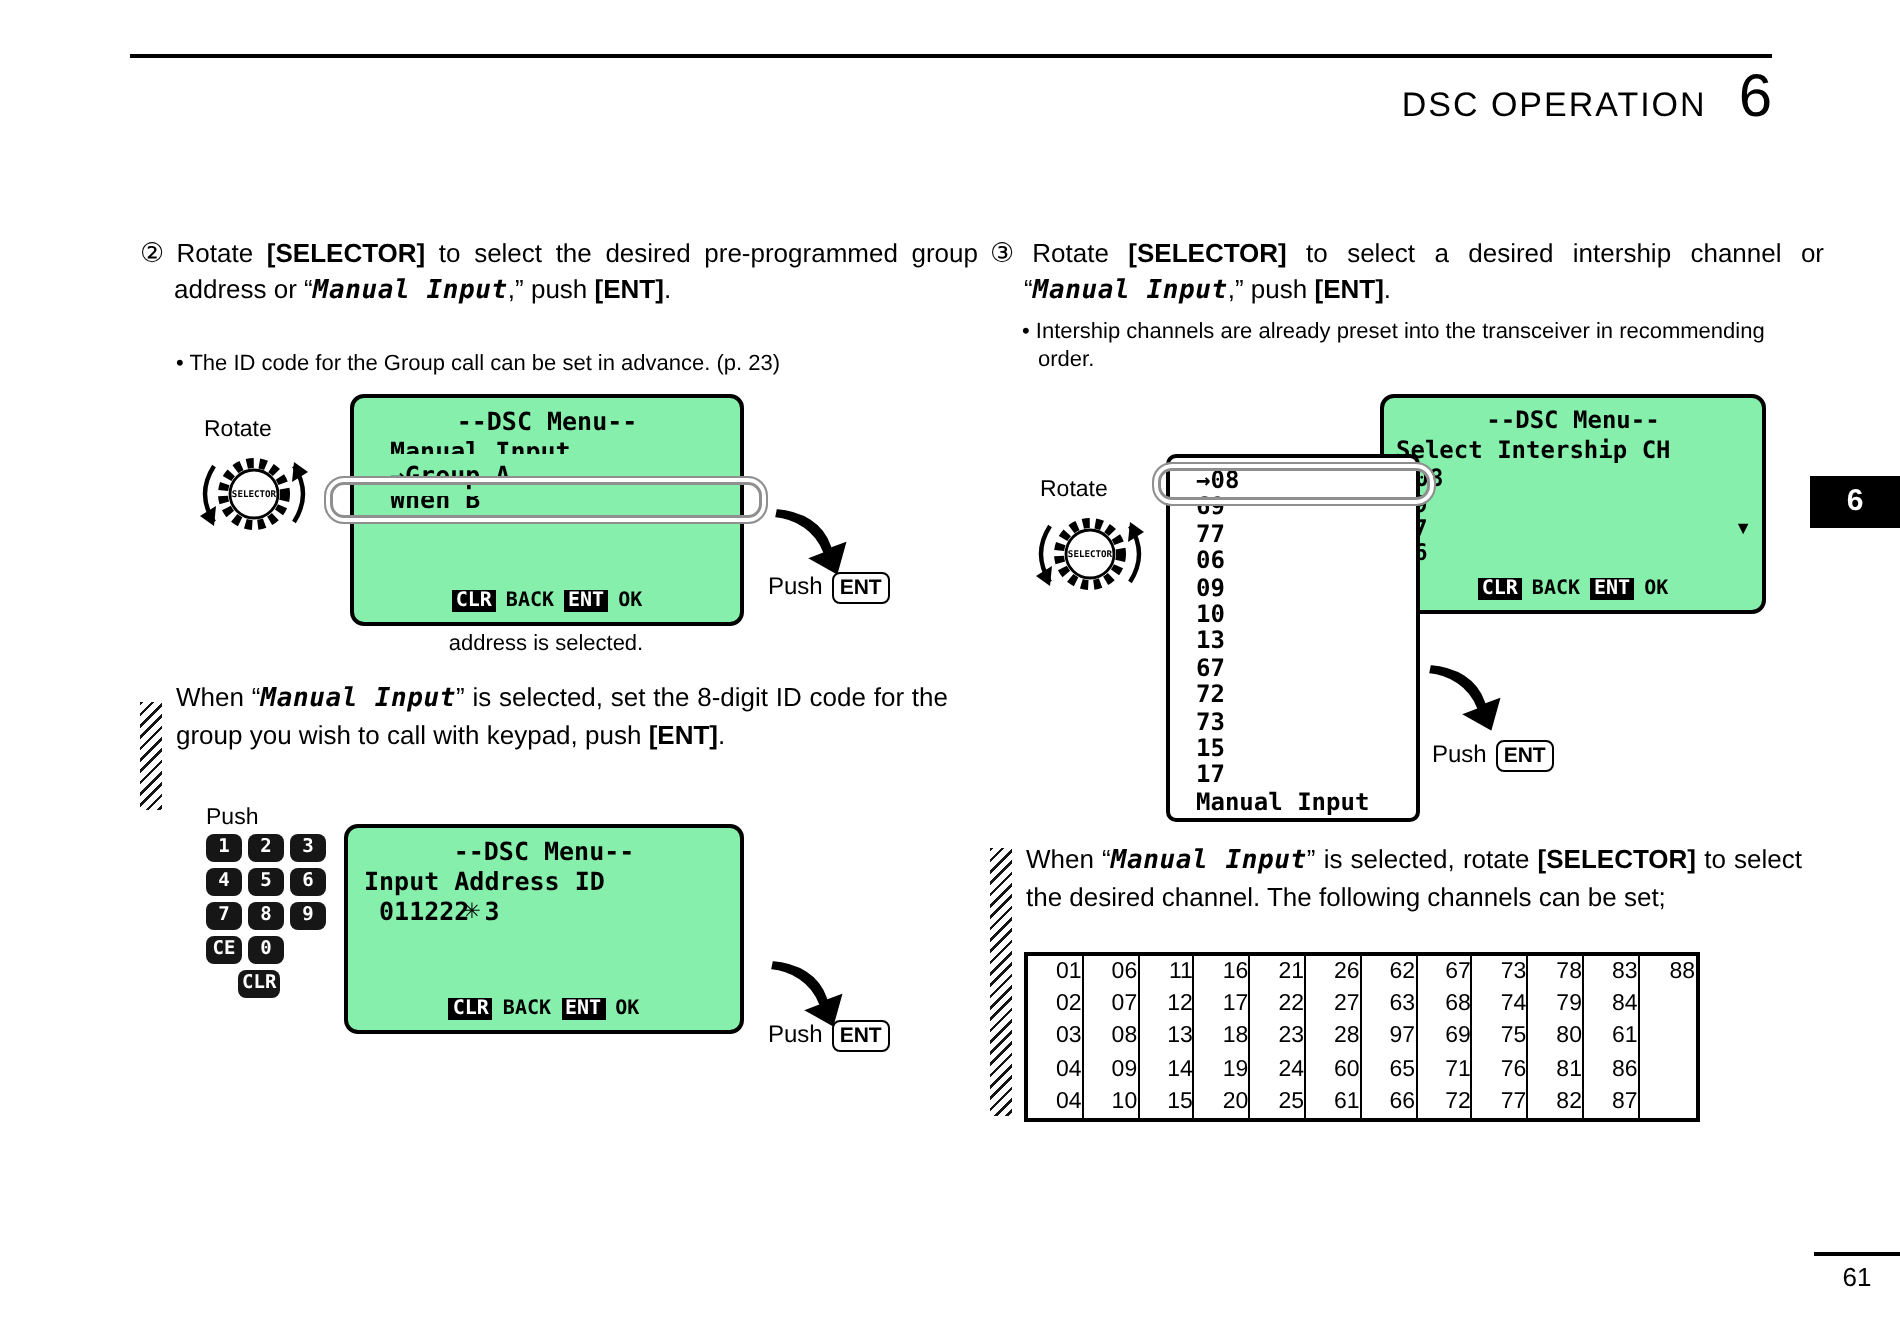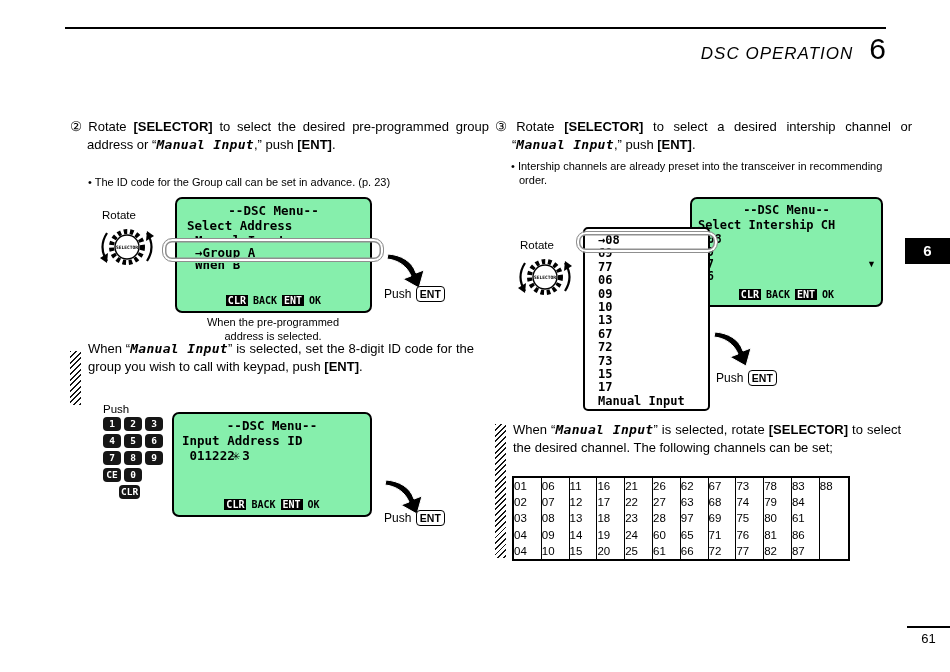--- a/index.html
+++ b/index.html
@@ -2,21 +2,21 @@
 <html><head>
 <meta charset="utf-8">
 <style>
   html,body{margin:0;padding:0;background:#fff;}
   .page{position:relative;width:950px;height:672px;background:#fff;overflow:hidden;
         font-family:"Liberation Sans",sans-serif;color:#000;}
   .abs{position:absolute;}
   .mono{font-family:"DejaVu Sans Mono",monospace;font-weight:bold;}
   .top-rule{left:65px;top:27px;width:821px;height:2px;background:#000;}
   .header{left:500px;top:32px;width:386px;display:flex;justify-content:flex-end;align-items:baseline;}
-  .h-title{font-size:17px;letter-spacing:1px;font-style:italic;}
+  .h-title{font-size:17px;letter-spacing:1px;}
   .h-num{font-size:30px;margin-left:16px;}
   .step{font-size:13px;line-height:17.5px;text-align:justify;margin:0;padding-left:17px;text-indent:-17px;}
   .stepnum{font-size:13.5px;margin-right:3px;}
   .bullet{font-size:11px;line-height:13.5px;padding-left:8px;text-indent:-8px;}
   .small-label{font-size:11.5px;}
   .lcd{border:2px solid #000;border-radius:7px;background:#86efac;padding-top:4px;box-sizing:border-box;}
   .lcd-line{font-size:12.5px;line-height:15px;white-space:pre;}
   .center{text-align:center;}
   .clip{overflow:hidden;}
   .softbar{position:absolute;left:0;right:0;bottom:5px;display:flex;justify-content:center;gap:5px;
@@ -35,21 +35,21 @@
        font-family:"DejaVu Sans Mono",monospace;padding:0 2px;}
   .push-label{font-size:12px;}
   .entkey{display:inline-block;border:1.5px solid #000;border-radius:4px;padding:0 3px;font-size:10.5px;
           font-weight:bold;line-height:14px;background:#fff;}
   .list-panel{border:2px solid #000;border-radius:5px;background:#fff;padding:5px 0 0 13px;
               font-family:"DejaVu Sans Mono",monospace;font-weight:bold;font-size:12px;line-height:13.4px;
               box-sizing:border-box;overflow:hidden;}
   .side-tab{background:#000;color:#fff;font-size:15px;font-weight:bold;text-align:center;line-height:26px;}
   .ch-table{display:grid;grid-template-columns:repeat(12,27.8px);grid-auto-rows:16.2px;
             border:2px solid #000;background:#fff;}
-  .ch-cell{border-right:1.3px solid #000;font-size:11.5px;text-align:left;line-height:16.2px;}
+  .ch-cell{border-right:1.3px solid #000;font-size:11.5px;text-align:right;line-height:16.2px;}
   .ch-cell.last{border-right:none;}
   .burst{position:relative;color:transparent;}
   .burst::before{content:"✳";position:absolute;left:-3px;top:0;color:#000;font-size:14px;}
   .footer-rule{left:907px;top:626px;width:43px;height:2px;background:#000;}
   .page-num{left:907px;top:631px;width:43px;text-align:center;font-size:13px;}
 </style>
 </head>
 <body>
 
 <div class="page">
@@ -71,21 +71,20 @@
     <polygon points="12,41 5,36 13,31"></polygon>
     <path d="M52 11 Q61 25 52 39" fill="none" stroke="#000" stroke-width="2.2"></path>
     <polygon points="52,9 59,14 51,19"></polygon>
     <circle cx="32" cy="25" r="15.5" fill="#fff" stroke="#000" stroke-width="5" stroke-dasharray="3.5 2.8"></circle>
     <circle cx="32" cy="25" r="12" fill="#fff" stroke="#000" stroke-width="1.4"></circle>
     <text x="32" y="26.6" text-anchor="middle" font-size="4.6" font-weight="bold" font-family="DejaVu Sans Mono, monospace">SELECTOR</text>
   </svg>
 
   <div class="abs lcd" style="left:175px;top:197px;width:197px;height:116px;">
     <div class="lcd-line mono center">--DSC Menu--</div>
-    <div class="lcd-line mono" style="padding-left:10px;">Select Address</div>
     <div class="clip" style="height:9px;">
         <div class="lcd-line mono" style="padding-left:18px;">Manual Input</div>
       </div>
     <div class="lcd-line mono" style="padding-left:18px;height:21px;line-height:21px;">→Group A</div>
     <div class="clip" style="height:8px;">
         <div class="lcd-line mono" style="padding-left:18px;margin-top:-6px;">When B</div>
       </div>
     <div class="softbar">
       <span class="inv">CLR</span>
       <span>BACK</span>
@@ -97,21 +96,20 @@
 
   <svg class="abs" style="left:385px;top:248px;" width="46" height="42" viewBox="0 0 46 42">
     <path d="M3 6 C 16 7, 27 13, 31 25 L 39 22 L 34 40 L 18 31 L 26 28 C 22 18, 13 12, 2 11 Z" fill="#000" stroke="#fff" stroke-width="1"></path>
   </svg>
   <div class="abs" style="left:384px;top:284px;">
     <span class="push-label">Push</span>
     <span class="entkey">ENT</span>
   </div>
 
   <div class="abs caption" style="left:168px;top:316px;width:210px;">
-    <div>When the pre-programmed</div>
     <div>address is selected.</div>
   </div>
 
   <div class="abs hatch" style="left:70px;top:351px;width:11px;height:54px;"></div>
   <p class="abs note-text" style="left:88px;top:340px;width:386px;"><span>When “</span><span class="lcdi">Manual Input</span><span>” is selected, set the 8-digit ID code for the group you wish to call with keypad, push </span><b>[ENT]</b><span>.</span></p>
 
   <div class="abs small-label" style="left:103px;top:403px;">Push</div>
   <div class="abs" id="keypad-rows" style="left:103px;top:417px;">
       <div class="key-row">
         <span class="key">1</span>

